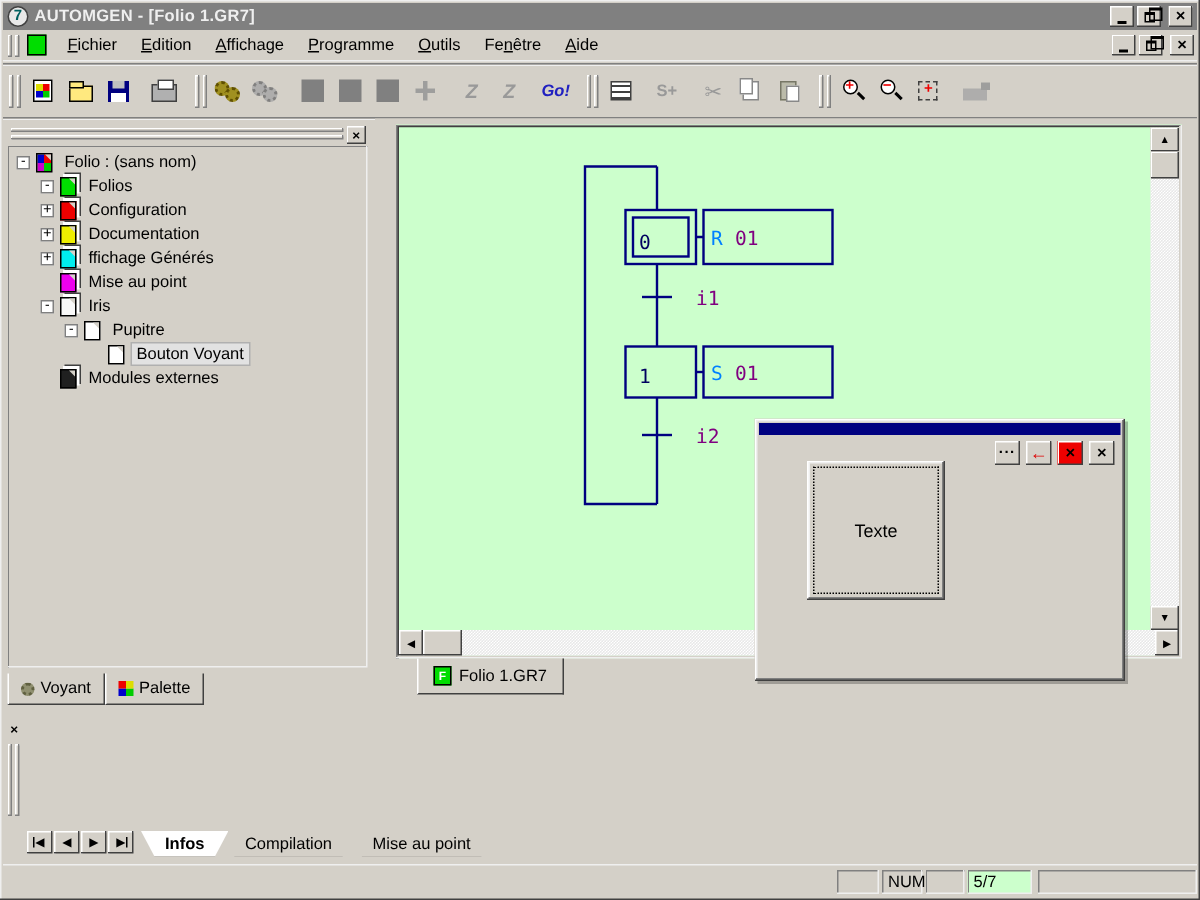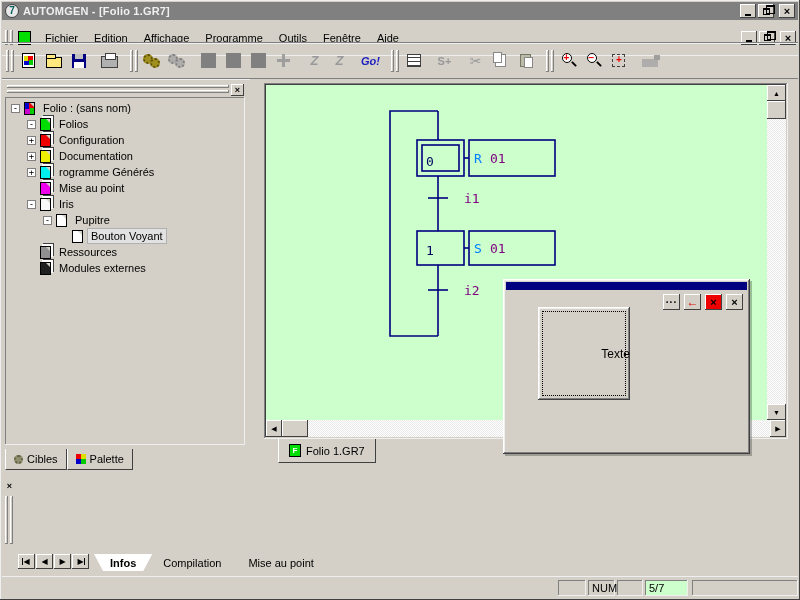--- a/index.html
+++ b/index.html
@@ -24,21 +24,21 @@
   .winbtns{display:flex;gap:2px;align-items:center;}
   .wbtn{width:16px;height:14px;background:var(--chrome);display:flex;align-items:center;justify-content:center;
         font-size:9px;font-weight:bold;position:relative;}
   .wbtn.gap{margin-left:3px;}
   .ic-min{width:6px;height:2px;background:#000;margin-top:7px;}
   .ic-restore{width:7px;height:7px;border:1px solid #000;border-top-width:2px;background:var(--chrome);position:relative;}
   .ic-restore::before{content:"";position:absolute;left:2px;top:-5px;width:7px;height:6px;border:1px solid #000;border-top-width:2px;}
   .xglyph{font-size:11px;font-weight:bold;line-height:10px;}
 
   
-  .menubar{position:absolute;left:2px;top:20px;right:2px;height:36px;display:flex;align-items:center;
+  .menubar{position:absolute;left:2px;top:20px;right:2px;height:21px;display:flex;align-items:center;
            border-bottom:1px solid #efefef;padding:0 2px;}
   .grip{width:3px;height:15px;margin:0 1px;box-shadow:inset -1px -1px 0 var(--sh),inset 1px 1px 0 var(--hi);flex:none;}
   .doc-icon{width:13px;height:14px;background:#00dd00;border:1px solid #000;margin:0 6px 0 4px;
             color:#fff;font-size:9px;font-weight:bold;line-height:13px;text-align:center;flex:none;}
   .menu-item{padding:2px 8px;white-space:nowrap;}
   .menubar .winbtns{margin-left:auto;}
 
   
   .toolbar{position:absolute;left:2px;top:42px;right:2px;height:36px;display:flex;align-items:center;
            border-top:1px solid var(--sh);box-shadow:inset 0 1px 0 #efefef;padding:0 2px;}
@@ -137,21 +137,21 @@
   
   .fwin{position:absolute;left:501px;top:200px;width:247px;height:175px;background:var(--chrome);z-index:10;
         box-shadow:inset -1px -1px 0 var(--dk),inset 1px 1px 0 var(--hi),inset -2px -2px 0 var(--sh),inset 2px 2px 0 #efefef,2px 2px 0 rgba(0,0,0,.25);}
   .fstrip{position:absolute;left:3px;top:3px;right:3px;height:8px;background:var(--strip);}
   .fbtns{position:absolute;top:15px;right:7px;display:flex;gap:4px;}
   .fbtn{width:17px;height:16px;background:var(--chrome);display:flex;align-items:center;justify-content:center;font-weight:bold;}
   .fbtn.reddot{letter-spacing:1px;font-size:10px;padding-bottom:5px;}
   .fbtn .arrow{color:#d00;font-size:12px;font-weight:bold;}
   .fbtn.redx{background:#e00;}
   .texte-btn{position:absolute;left:35px;top:28px;width:92px;height:93px;background:var(--chrome);
-     display:flex;align-items:center;justify-content:flex-end;font-size:12px;}
+     display:flex;align-items:center;justify-content:center;font-size:12px;}
   .texte-btn::after{content:"";position:absolute;inset:4px;border:1px dotted #000;}
 
   
   .console{position:absolute;left:2px;top:477px;right:2px;height:97px;}
   .console-close{position:absolute;left:1px;top:3px;width:13px;height:12px;background:var(--chrome);
      display:flex;align-items:center;justify-content:center;font-size:9px;font-weight:bold;}
   .console-grip{position:absolute;left:3px;top:19px;width:3px;height:48px;box-shadow:inset -1px -1px 0 var(--sh),inset 1px 1px 0 var(--hi);}
   .console-grip.c2{left:8px;}
   .console-body{position:absolute;left:16px;top:2px;right:2px;height:74px;background:#fff;
      box-shadow:inset -1px -1px 0 #efefef,inset 1px 1px 0 var(--sh),inset -2px -2px 0 #fff,inset 2px 2px 0 var(--dk);
@@ -343,21 +343,21 @@
           <span class="tlabel">Configuration</span>
         </div>
         <div class="tree-item" style="--i:1">
           <span class="expander">+</span>
           <span class="pg stack" style="--c:#eeee00"></span>
           <span class="tlabel">Documentation</span>
         </div>
         <div class="tree-item" style="--i:1">
           <span class="expander">+</span>
           <span class="pg stack" style="--c:#00eeee"></span>
-          <span class="tlabel">rogramme Générés</span>
+          <span class="tlabel">ffichage Générés</span>
         </div>
         <div class="tree-item" style="--i:1">
           <span class="noexp"></span>
           <span class="pg stack" style="--c:#ee00ee"></span>
           <span class="tlabel">Mise au point</span>
         </div>
         <div class="tree-item" style="--i:1">
           <span class="expander">-</span>
           <span class="pg stack" style="--c:#f8f8f8"></span>
           <span class="tlabel">Iris</span>
@@ -367,33 +367,28 @@
           <span class="pg" style="--c:#ffffff"></span>
           <span class="tlabel">Pupitre</span>
         </div>
         <div class="tree-item selected" style="--i:3">
           <span class="noexp"></span>
           <span class="pg" style="--c:#ffffff"></span>
           <span class="tlabel">Bouton Voyant</span>
         </div>
         <div class="tree-item" style="--i:1">
           <span class="noexp"></span>
-          <span class="pg stack" style="--c:#909090"></span>
-          <span class="tlabel">Ressources</span>
-        </div>
-        <div class="tree-item" style="--i:1">
-          <span class="noexp"></span>
           <span class="pg stack" style="--c:#202020"></span>
           <span class="tlabel">Modules externes</span>
         </div>
       </div>
       <div class="nav-tabs">
         <div class="ntab">
           <span class="ti-gear"></span>
-          <span>Cibles</span>
+          <span>Voyant</span>
         </div>
         <div class="ntab">
           <span class="ti-pal"></span>
           <span>Palette</span>
         </div>
       </div>
     </div>
 
     <div class="mdi">
       <div class="child">

